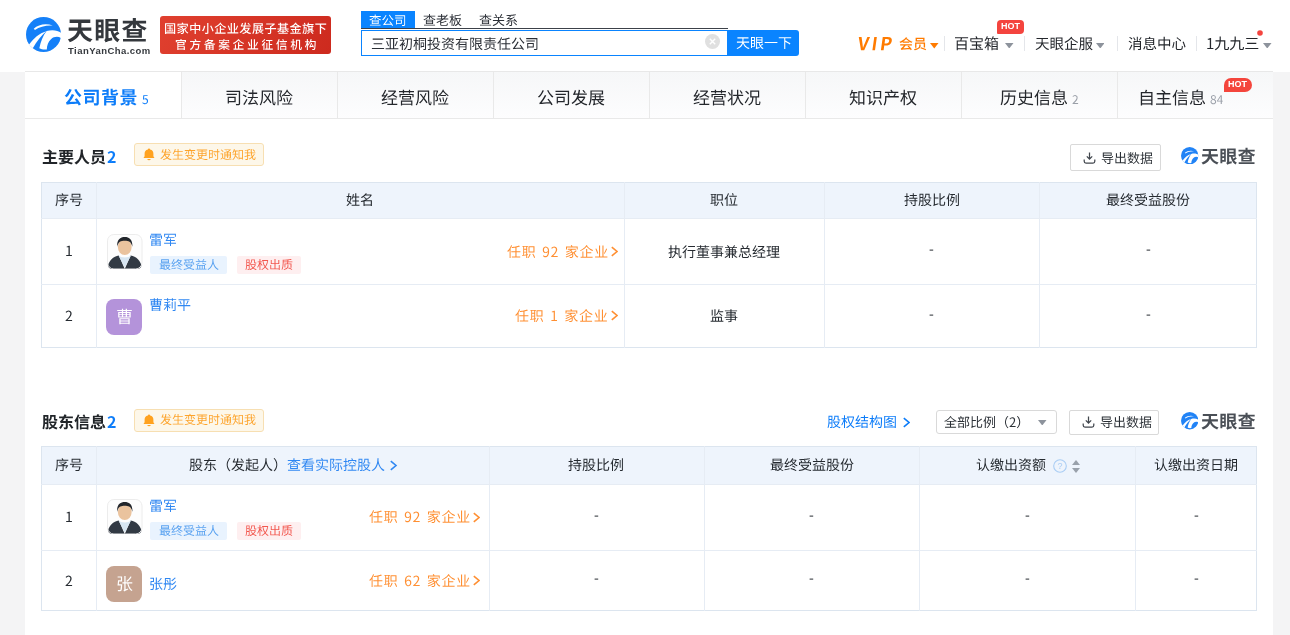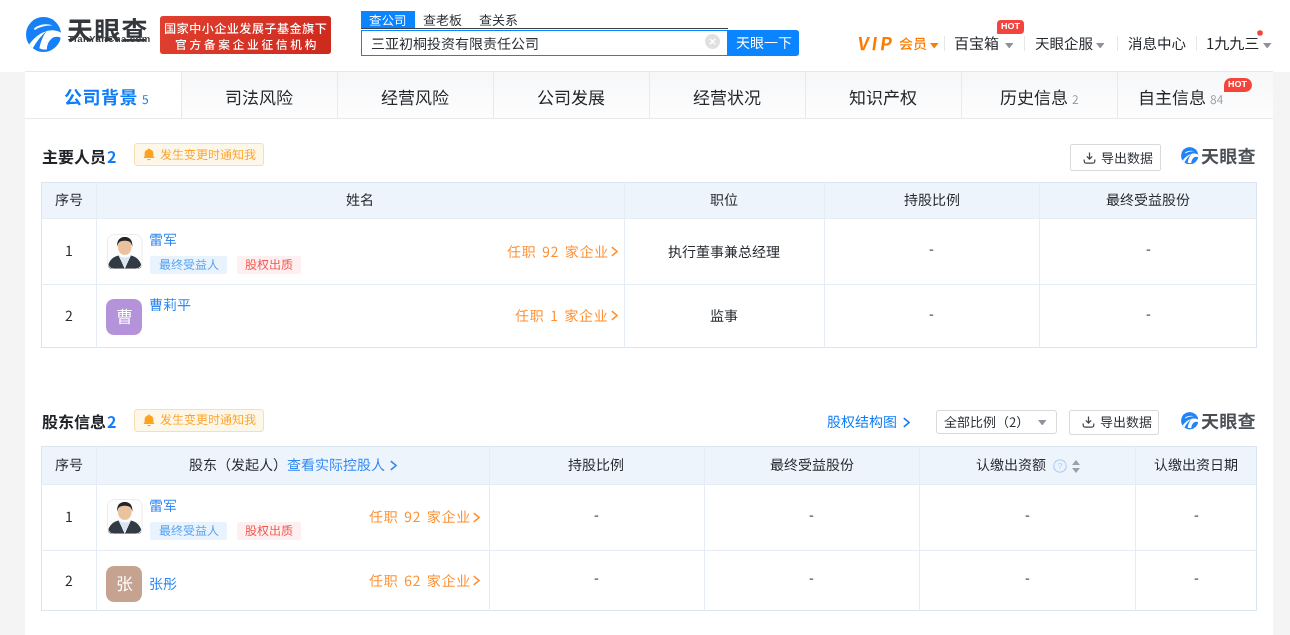--- a/index.html
+++ b/index.html
@@ -6,21 +6,21 @@
     <div style="position:absolute;left:1273px;top:72px;width:17px;height:563px;background:#f4f4f5"></div>
     <svg style="position:absolute;left:25.5px;top:16.5px" width="35.0" height="35.0" viewBox="0 0 36 36">
       <circle cx="18" cy="18" r="18" fill="#1580f8"></circle>
       <path fill="#fff" d="M8 12 C12.5 7.8 20.5 6.2 27.5 8.8 C21.5 8.2 14 9.8 9.2 13.4 Z"></path>
       <path fill="#fff" d="M21.2 14.4 C27.5 12.6 33 13.8 36.2 16.4 L36.2 21.6 C32.8 19.6 28.6 20.1 25.7 22.8 C22.9 25.4 21.5 29.2 21.4 33.3 C18.8 33.8 15.9 33.3 13.7 32.2 C15.2 25 17.6 18.9 21.2 14.4 Z"></path>
       <path fill="#fff" d="M3 28.6 C7.8 21.6 13.8 16.9 20.8 14.6 C15.8 19 11 25 7 32.2 Z"></path>
     </svg>
     <svg style="position:absolute;left:67.0px;top:15px;" width="83" height="33" viewBox="0 -25 83 33">
       <path d="M14.6 -10.8Q15.8 -7.1 18.5 -4.5Q21.2 -1.9 25.5 -0.8Q25.1 -0.4 24.7 0.1Q24.3 0.6 23.9 1.1Q23.6 1.7 23.3 2.1Q20.3 1.1 18.1 -0.6Q15.8 -2.2 14.3 -4.6Q12.7 -7.1 11.7 -10.1ZM2.6 -20.4H23.3V-17.1H2.6ZM1.7 -12.5H24.3V-9.3H1.7ZM11.1 -19.3H14.4V-14.5Q14.4 -12.9 14.2 -11Q14 -9.2 13.3 -7.4Q12.7 -5.5 11.4 -3.8Q10.1 -2 8 -0.5Q5.9 1 2.8 2.2Q2.6 1.8 2.2 1.3Q1.9 0.8 1.5 0.3Q1.1 -0.2 0.8 -0.5Q3.6 -1.5 5.4 -2.8Q7.3 -4.1 8.5 -5.6Q9.6 -7.1 10.2 -8.6Q10.8 -10.2 11 -11.7Q11.1 -13.2 11.1 -14.5ZM40.3 -21H50.9V-9.1H40.3V-11.7H47.9V-18.4H40.3ZM40.5 -16.3H49.3V-13.8H40.5ZM45.9 -10.6Q46.4 -8.3 47.2 -6.4Q48.1 -4.4 49.5 -2.9Q50.8 -1.3 52.7 -0.5Q52.4 -0.2 52 0.3Q51.5 0.8 51.2 1.3Q50.8 1.8 50.6 2.2Q48.6 1.1 47.2 -0.8Q45.7 -2.6 44.8 -5Q43.9 -7.4 43.3 -10.2ZM50.4 -8.8 52.4 -6.6Q51.7 -6 50.9 -5.5Q50.1 -4.9 49.3 -4.4Q48.6 -3.9 47.9 -3.5L46.3 -5.4Q46.9 -5.8 47.7 -6.4Q48.4 -7 49.2 -7.6Q49.9 -8.2 50.4 -8.8ZM38.6 2.4 38.3 -0.3 39.6 -1.3 45.1 -2.5Q45.1 -1.8 45.2 -1Q45.2 -0.2 45.3 0.3Q43.4 0.8 42.1 1.1Q40.9 1.5 40.2 1.7Q39.5 1.9 39.2 2.1Q38.8 2.3 38.6 2.4ZM38.6 2.4Q38.4 2 38.2 1.6Q38 1.1 37.7 0.7Q37.5 0.2 37.2 -0Q37.6 -0.3 38 -0.8Q38.4 -1.4 38.4 -2.3V-21H41.5V-0.4Q41.5 -0.4 41.2 -0.2Q40.9 -0 40.5 0.3Q40 0.6 39.6 0.9Q39.2 1.3 38.9 1.7Q38.6 2.1 38.6 2.4ZM30.5 -20.6H36.6V-1.8H30.5V-4.5H34.1V-17.8H30.5ZM30.5 -15.2H35.8V-12.6H30.5ZM30.5 -9.9H35.8V-7.3H30.5ZM28.8 -20.6H31.5V0.4H28.8ZM62.8 -5.7V-4.4H71.6V-5.7ZM62.8 -9V-7.7H71.6V-9ZM59.7 -11.1H74.9V-2.3H59.7ZM55.8 -19.2H79.1V-16.5H55.8ZM65.8 -22.1H68.9V-11.8H65.8ZM64.3 -18.4 66.9 -17.4Q66.1 -16.1 65 -14.9Q63.9 -13.7 62.6 -12.6Q61.3 -11.6 59.9 -10.8Q58.5 -9.9 57 -9.4Q56.8 -9.7 56.5 -10.2Q56.1 -10.7 55.7 -11.1Q55.3 -11.5 55 -11.8Q56.4 -12.3 57.8 -13Q59.2 -13.7 60.4 -14.5Q61.6 -15.4 62.6 -16.3Q63.6 -17.3 64.3 -18.4ZM70.1 -18.4Q70.9 -17.3 71.9 -16.4Q72.9 -15.5 74.2 -14.6Q75.5 -13.8 76.9 -13.2Q78.3 -12.5 79.7 -12.1Q79.4 -11.8 79 -11.3Q78.6 -10.9 78.2 -10.4Q77.9 -9.9 77.7 -9.5Q76.2 -10.1 74.7 -10.9Q73.3 -11.7 72 -12.7Q70.7 -13.8 69.6 -14.9Q68.5 -16.1 67.6 -17.4ZM56 -1.1H78.8V1.6H56Z" fill="#34383d"></path>
     </svg>
-    <div style="position:absolute;left:68px;top:33px;font:bold 9.5px 'Liberation Sans',sans-serif;color:#34383d;letter-spacing:.45px">TianYanCha.com</div>
+    <div style="position:absolute;left:68px;top:45px;font:bold 9.5px 'Liberation Sans',sans-serif;color:#34383d;letter-spacing:.45px">TianYanCha.com</div>
     <div style="position:absolute;left:160px;top:16px;width:171px;height:38px;border-radius:3px;background:linear-gradient(120deg,#e0402f,#cd2a1e)"></div>
     <svg style="position:absolute;left:163.9px;top:21px;" width="165" height="16" viewBox="0 -12 165 16">
       <path d="M3 -7.8H9.1V-6.8H3ZM3.3 -5.3H8.9V-4.4H3.3ZM2.8 -2.6H9.4V-1.6H2.8ZM5.5 -7.5H6.6V-2H5.5ZM7.2 -3.9 7.9 -4.3Q8.2 -4 8.5 -3.6Q8.9 -3.3 9 -3L8.3 -2.5Q8.1 -2.8 7.8 -3.2Q7.5 -3.6 7.2 -3.9ZM1 -9.8H11.2V1H10V-8.7H2.2V1H1ZM1.6 -0.7H10.5V0.4H1.6ZM13.5 -9.3H23.9V-6.6H22.7V-8.2H14.6V-6.6H13.5ZM15.1 -7.3H22.1V-6.3H15.1ZM17.3 -5.4 18.1 -5.9Q18.8 -5.3 19.3 -4.5Q19.7 -3.8 19.9 -3Q20.1 -2.2 20.1 -1.5Q20.1 -0.8 19.9 -0.3Q19.7 0.3 19.3 0.5Q19 0.8 18.7 0.9Q18.4 1 18 1Q17.8 1 17.5 1Q17.3 1 17 1Q17 0.8 16.9 0.4Q16.8 0.1 16.7 -0.1Q17 -0.1 17.3 -0.1Q17.6 -0 17.8 -0Q18 -0 18.2 -0.1Q18.4 -0.1 18.5 -0.3Q18.7 -0.5 18.8 -0.9Q18.9 -1.3 18.9 -1.8Q18.9 -2.4 18.8 -3Q18.6 -3.6 18.2 -4.3Q17.9 -4.9 17.3 -5.4ZM18.5 -6.9 19.5 -6.5Q18.9 -5.9 18 -5.4Q17.1 -4.8 16.1 -4.4Q15.1 -4 14.1 -3.8Q14 -3.9 13.9 -4Q13.8 -4.2 13.7 -4.4Q13.6 -4.6 13.5 -4.7Q14.4 -4.9 15.4 -5.2Q16.3 -5.5 17.2 -6Q18 -6.4 18.5 -6.9ZM18.1 -4.6 18.9 -4.1Q18.4 -3.8 17.8 -3.4Q17.3 -3.1 16.6 -2.8Q15.9 -2.4 15.2 -2.2Q14.6 -1.9 14 -1.7Q13.9 -1.9 13.7 -2.2Q13.6 -2.4 13.4 -2.6Q14 -2.8 14.7 -3Q15.3 -3.2 16 -3.5Q16.6 -3.7 17.2 -4Q17.7 -4.3 18.1 -4.6ZM18.8 -3.2 19.6 -2.6Q19.1 -2.1 18.4 -1.7Q17.7 -1.2 17 -0.8Q16.2 -0.4 15.4 -0.1Q14.6 0.2 13.8 0.5Q13.7 0.3 13.5 -0Q13.4 -0.3 13.2 -0.5Q14 -0.7 14.7 -1Q15.5 -1.2 16.3 -1.6Q17.1 -2 17.7 -2.4Q18.4 -2.8 18.8 -3.2ZM21.3 -3.9Q21.5 -3.2 22 -2.5Q22.4 -1.8 23 -1.3Q23.7 -0.7 24.4 -0.4Q24.3 -0.3 24.1 -0.2Q24 -0 23.9 0.2Q23.7 0.4 23.6 0.5Q22.8 0.1 22.2 -0.5Q21.5 -1.1 21 -1.9Q20.6 -2.7 20.3 -3.7ZM22.1 -5.9 23.1 -5.2Q22.5 -4.7 21.9 -4.3Q21.3 -3.9 20.7 -3.5Q20.1 -3.1 19.5 -2.8L18.8 -3.5Q19.3 -3.8 19.9 -4.2Q20.5 -4.6 21.1 -5.1Q21.7 -5.5 22.1 -5.9ZM17.6 -10.1 18.8 -10.4Q19 -10.1 19.2 -9.7Q19.4 -9.3 19.5 -9L18.2 -8.6Q18.2 -8.9 18 -9.3Q17.8 -9.7 17.6 -10.1ZM26.2 -8.1H36.2V-2.2H35V-7H27.4V-2.2H26.2ZM26.8 -4H35.7V-2.9H26.8ZM30.6 -10.3H31.8V1H30.6ZM43.2 -10.1H44.4V-0.5Q44.4 0.1 44.3 0.4Q44.1 0.7 43.7 0.8Q43.4 0.9 42.8 1Q42.2 1 41.3 1Q41.3 0.9 41.2 0.6Q41.1 0.4 41 0.2Q40.9 -0 40.8 -0.2Q41.2 -0.2 41.7 -0.2Q42.1 -0.1 42.4 -0.2Q42.7 -0.2 42.8 -0.2Q43 -0.2 43.1 -0.2Q43.2 -0.3 43.2 -0.5ZM46.1 -7 47.2 -7.4Q47.8 -6.5 48.2 -5.6Q48.7 -4.6 49.1 -3.6Q49.5 -2.7 49.6 -1.9L48.4 -1.4Q48.2 -2.2 47.9 -3.1Q47.5 -4.1 47.1 -5.1Q46.6 -6.1 46.1 -7ZM40 -7.3 41.3 -7.1Q41.1 -6.2 40.8 -5.2Q40.5 -4.2 40.1 -3.3Q39.6 -2.3 39.1 -1.7Q39 -1.8 38.8 -1.9Q38.6 -2 38.4 -2.1Q38.1 -2.2 38 -2.3Q38.5 -2.9 38.9 -3.8Q39.3 -4.6 39.6 -5.6Q39.8 -6.5 40 -7.3ZM56.4 -4.2H60.4V-3.2H56.4ZM51.1 -0.4H61.6V0.7H51.1ZM55.8 -6.9H57V0.2H55.8ZM52.6 -4.8H53.7V0.2H52.6ZM56.2 -10.4 57.2 -9.9Q56.5 -8.9 55.6 -8Q54.7 -7.1 53.6 -6.4Q52.5 -5.6 51.3 -5.1Q51.2 -5.3 51 -5.6Q50.7 -5.9 50.5 -6.1Q51.6 -6.5 52.7 -7.2Q53.8 -7.8 54.7 -8.7Q55.6 -9.5 56.2 -10.4ZM56.8 -9.7Q57.6 -8.8 58.5 -8.1Q59.3 -7.4 60.3 -7Q61.2 -6.5 62.1 -6.1Q61.9 -5.9 61.7 -5.6Q61.5 -5.4 61.4 -5.1Q60.4 -5.6 59.5 -6.1Q58.6 -6.7 57.7 -7.4Q56.8 -8.2 55.9 -9.2ZM63.4 -0.7H74.3V0.4H63.4ZM66.7 -10.1H67.9V-0.3H66.7ZM69.8 -10.1H71V-0.2H69.8ZM73.1 -7.6 74.1 -7.1Q73.8 -6.3 73.5 -5.6Q73.1 -4.8 72.8 -4Q72.4 -3.3 72.1 -2.7L71.1 -3.2Q71.4 -3.8 71.8 -4.5Q72.2 -5.3 72.5 -6.1Q72.8 -6.9 73.1 -7.6ZM63.7 -7.3 64.7 -7.6Q65 -6.9 65.4 -6.1Q65.7 -5.3 65.9 -4.5Q66.2 -3.8 66.4 -3.2L65.2 -2.8Q65.1 -3.4 64.8 -4.2Q64.6 -4.9 64.3 -5.7Q64 -6.6 63.7 -7.3ZM80.4 -4.9Q81.2 -3 82.9 -1.7Q84.6 -0.4 87.1 0Q87 0.1 86.9 0.3Q86.7 0.5 86.6 0.7Q86.5 0.9 86.4 1.1Q84.7 0.7 83.3 -0.1Q82 -0.8 81 -2Q80 -3.1 79.4 -4.6ZM84.6 -5.3H84.8L85 -5.4L85.8 -5Q85.4 -3.7 84.7 -2.7Q84 -1.7 83.1 -1Q82.2 -0.3 81.1 0.2Q80 0.7 78.8 1Q78.7 0.8 78.6 0.5Q78.4 0.2 78.2 0Q79.3 -0.2 80.3 -0.6Q81.3 -1.1 82.1 -1.7Q83 -2.4 83.6 -3.2Q84.2 -4.1 84.6 -5.1ZM80 -5.3H84.7V-4.2H79.7ZM80.8 -10.4 82.1 -10.2Q81.8 -8.4 81.4 -6.9Q81 -5.3 80.3 -4Q79.7 -2.8 78.7 -1.7Q77.8 -0.7 76.5 0.1Q76.4 -0.1 76.2 -0.2Q76.1 -0.4 75.9 -0.6Q75.8 -0.7 75.6 -0.8Q77.2 -1.8 78.3 -3.2Q79.3 -4.6 79.9 -6.4Q80.5 -8.2 80.8 -10.4ZM83.5 -9.6 84.4 -10.2Q84.6 -9.9 84.9 -9.6Q85.2 -9.3 85.5 -9Q85.7 -8.7 85.9 -8.5L85 -7.9Q84.8 -8.1 84.6 -8.4Q84.3 -8.7 84 -9Q83.7 -9.4 83.5 -9.6ZM77 -6.3Q77 -6.4 76.9 -6.6Q76.8 -6.8 76.8 -7Q76.7 -7.2 76.6 -7.3Q76.8 -7.4 76.9 -7.5Q77 -7.6 77.1 -7.8Q77.2 -8 77.3 -8.3Q77.5 -8.6 77.7 -9.1Q77.8 -9.5 77.9 -10L79.2 -9.8Q79 -9.3 78.8 -8.7Q78.6 -8.2 78.3 -7.7Q78.1 -7.3 77.9 -6.9V-6.9Q77.9 -6.9 77.8 -6.8Q77.6 -6.8 77.5 -6.7Q77.3 -6.6 77.1 -6.5Q77 -6.4 77 -6.3ZM77 -6.3V-7.1L77.7 -7.6H86.7L86.7 -6.5H78.3Q77.8 -6.5 77.4 -6.4Q77.1 -6.4 77 -6.3ZM91 -5.6H99V-4.7H91ZM90.7 -3.6H99.5V-2.6H90.7ZM92.7 -6.7H93.8V-3.1H92.7ZM96 -6.7H97V-3.1H96ZM89.5 -9.7H90.7V-6.1Q90.7 -5.4 90.6 -4.4Q90.6 -3.5 90.4 -2.5Q90.3 -1.5 90 -0.6Q89.7 0.3 89.2 1Q89.1 1 88.9 0.8Q88.7 0.7 88.5 0.6Q88.3 0.5 88.2 0.5Q88.6 -0.3 88.9 -1.1Q89.2 -1.9 89.3 -2.8Q89.4 -3.7 89.5 -4.6Q89.5 -5.4 89.5 -6.1ZM90.2 -9.7H98.8V-6.7H90.2V-7.7H97.6V-8.7H90.2ZM95.3 -3.2Q95.8 -1.9 96.9 -1.1Q98 -0.3 99.6 0.1Q99.4 0.2 99.2 0.5Q99 0.8 98.9 1Q97.2 0.6 96.1 -0.4Q94.9 -1.4 94.3 -3ZM98.1 -2.6 98.9 -2Q98.4 -1.6 97.8 -1.3Q97.2 -1 96.7 -0.7L96 -1.3Q96.3 -1.4 96.7 -1.7Q97.1 -1.9 97.4 -2.2Q97.8 -2.4 98.1 -2.6ZM91.7 1.1 91.7 0.2 92.1 -0.2 95.4 -0.8Q95.3 -0.6 95.3 -0.3Q95.3 -0.1 95.3 0.1Q94.2 0.4 93.5 0.5Q92.9 0.7 92.5 0.8Q92.2 0.9 92 0.9Q91.8 1 91.7 1.1ZM91.7 1.1Q91.7 0.9 91.6 0.7Q91.5 0.6 91.5 0.4Q91.4 0.2 91.3 0.1Q91.5 0 91.7 -0.2Q91.9 -0.5 91.9 -0.9V-3.1L93 -3.1V-0.1Q93 -0.1 92.9 -0Q92.7 0 92.5 0.2Q92.4 0.3 92.2 0.5Q92 0.6 91.9 0.8Q91.7 0.9 91.7 1.1ZM101 -4.9H112.1V-3.8H101ZM102.2 -9.5H110V-8.4H102.2ZM109.7 -9.5H110L110.3 -9.6L111.1 -8.9Q110.6 -8.4 109.8 -7.8Q109.1 -7.2 108.3 -6.7Q107.5 -6.2 106.7 -5.8Q106.6 -6 106.5 -6.1Q106.4 -6.3 106.2 -6.4Q106.1 -6.6 106 -6.7Q106.6 -7 107.4 -7.4Q108.1 -7.9 108.7 -8.4Q109.3 -8.9 109.7 -9.3ZM106 -6.7H107.2V-0.4Q107.2 0.1 107 0.4Q106.9 0.7 106.5 0.8Q106.1 0.9 105.5 1Q104.9 1 104 1Q104 0.8 103.9 0.6Q103.8 0.4 103.7 0.2Q103.6 -0 103.5 -0.2Q104 -0.2 104.4 -0.1Q104.8 -0.1 105.2 -0.1Q105.5 -0.1 105.6 -0.1Q105.8 -0.2 105.9 -0.2Q106 -0.3 106 -0.4ZM114 -9.2H124.1V-8.3H114ZM114.5 -0.3H123.7V0.7H114.5ZM116.5 -7.6H121.6V-6.8H116.5ZM116.5 -6H121.6V-5.2H116.5ZM113.4 -4.5H124.7V-3.5H113.4ZM116.1 -2.3H122V-1.3H116.1ZM115.8 -10.3H117V-3.9H115.8ZM121.2 -10.3H122.3V-3.9H121.2ZM118.4 -3.2H119.6V0.3H118.4ZM116.5 -4.2 117.5 -3.8Q117.1 -3.2 116.6 -2.6Q116 -2.1 115.4 -1.6Q114.7 -1.1 114.1 -0.8Q114 -1 113.9 -1.1Q113.7 -1.3 113.6 -1.4Q113.4 -1.6 113.3 -1.7Q113.9 -1.9 114.6 -2.3Q115.2 -2.7 115.7 -3.2Q116.2 -3.7 116.5 -4.2ZM121.6 -4.2Q122 -3.7 122.5 -3.3Q123 -2.8 123.6 -2.4Q124.2 -2.1 124.8 -1.8Q124.7 -1.7 124.5 -1.6Q124.4 -1.4 124.3 -1.2Q124.1 -1.1 124 -0.9Q123.4 -1.2 122.8 -1.7Q122.2 -2.1 121.6 -2.7Q121.1 -3.3 120.7 -3.9ZM128.4 -6.7H134.8V-5.6H128.4ZM126.9 -4.1H136.3V-3.1H126.9ZM126.3 -0.3H136.9V0.7H126.3ZM131 -6.2H132.2V0.2H131ZM127.8 -2.6 128.8 -3Q129 -2.6 129.2 -2.3Q129.5 -1.9 129.6 -1.5Q129.8 -1.1 129.9 -0.8L128.9 -0.4Q128.8 -0.7 128.7 -1.1Q128.5 -1.5 128.3 -1.9Q128 -2.3 127.8 -2.6ZM134.3 -3 135.4 -2.6Q135.1 -2 134.7 -1.4Q134.3 -0.8 134 -0.4L133.1 -0.8Q133.3 -1.1 133.6 -1.4Q133.8 -1.8 134 -2.2Q134.2 -2.6 134.3 -3ZM132 -9.7Q132.5 -9.2 133.1 -8.8Q133.7 -8.3 134.4 -7.9Q135.1 -7.5 135.9 -7.1Q136.7 -6.8 137.4 -6.5Q137.3 -6.4 137.1 -6.2Q137 -6.1 136.8 -5.9Q136.7 -5.7 136.6 -5.5Q135.9 -5.8 135.1 -6.2Q134.3 -6.6 133.6 -7.1Q132.9 -7.6 132.2 -8.1Q131.6 -8.7 131.1 -9.3ZM131.5 -10.4 132.6 -9.9Q131.9 -8.9 131 -8.1Q130.1 -7.2 128.9 -6.6Q127.8 -5.9 126.6 -5.5Q126.5 -5.7 126.3 -6Q126 -6.3 125.8 -6.5Q127 -6.9 128.1 -7.5Q129.1 -8 130 -8.8Q130.9 -9.5 131.5 -10.4ZM138.5 -8.3H142.7V-7.3H138.5ZM140.1 -5.8H142.1V-4.7H140.1ZM139.7 -7.7H140.7Q140.7 -6.4 140.6 -5.2Q140.6 -4 140.4 -2.8Q140.3 -1.7 140 -0.7Q139.7 0.3 139.2 1Q139.1 0.8 138.8 0.6Q138.6 0.4 138.4 0.3Q138.8 -0.4 139.1 -1.3Q139.3 -2.2 139.5 -3.2Q139.6 -4.3 139.6 -5.4Q139.7 -6.5 139.7 -7.7ZM141.7 -5.8H142.7Q142.7 -5.8 142.7 -5.7Q142.7 -5.6 142.7 -5.5Q142.7 -5.4 142.7 -5.3Q142.7 -3.8 142.6 -2.8Q142.6 -1.8 142.5 -1.1Q142.5 -0.5 142.4 -0.1Q142.3 0.3 142.2 0.4Q142.1 0.6 141.9 0.7Q141.8 0.8 141.5 0.9Q141.3 0.9 141 0.9Q140.8 0.9 140.4 0.9Q140.4 0.6 140.4 0.4Q140.3 0.1 140.2 -0.1Q140.4 -0.1 140.7 -0.1Q140.9 -0.1 141 -0.1Q141.2 -0.1 141.3 -0.3Q141.4 -0.4 141.5 -1Q141.6 -1.5 141.6 -2.6Q141.6 -3.7 141.7 -5.6ZM139.8 -10 140.8 -10.3Q141 -9.9 141.2 -9.5Q141.5 -9 141.6 -8.6L140.6 -8.3Q140.5 -8.6 140.2 -9.1Q140 -9.6 139.8 -10ZM144 -9.1H149.6V-8.1H144ZM144 -10.4 145 -10.1Q144.7 -9 144.2 -8.1Q143.7 -7.1 143 -6.4Q142.9 -6.5 142.8 -6.7Q142.7 -6.8 142.5 -6.9Q142.3 -7.1 142.2 -7.1Q142.8 -7.7 143.3 -8.6Q143.8 -9.4 144 -10.4ZM143.5 -6.9H149.4V-6H143.5ZM144.8 -5.3H148.1V-4.6H144.8ZM144.8 -3.9H148.1V-3.1H144.8ZM143 -2.4H149.8V-1.4H143ZM144.3 -7.7H145.3V-1.9H144.3ZM147.5 -7.7H148.6V-1.9H147.5ZM144.9 -1.3 145.9 -1Q145.5 -0.4 145 0.1Q144.4 0.7 143.9 1.1Q143.8 1 143.6 0.9Q143.5 0.7 143.3 0.6Q143.2 0.5 143.1 0.4Q143.6 0.1 144.1 -0.4Q144.6 -0.8 144.9 -1.3ZM146.8 -0.8 147.6 -1.4Q147.9 -1.1 148.3 -0.8Q148.7 -0.5 149 -0.1Q149.3 0.2 149.5 0.4L148.7 1.1Q148.5 0.8 148.2 0.5Q147.9 0.2 147.5 -0.2Q147.1 -0.5 146.8 -0.8ZM151.3 -9.4H162.2V-8.2H151.3ZM155.8 -8.4H157.1V1H155.8ZM156.5 -5.5 157.3 -6.4Q157.8 -6.1 158.4 -5.8Q159 -5.5 159.6 -5.2Q160.2 -4.8 160.7 -4.5Q161.2 -4.2 161.6 -3.9L160.7 -2.8Q160.4 -3.1 159.9 -3.5Q159.4 -3.8 158.8 -4.2Q158.2 -4.5 157.6 -4.9Q157 -5.2 156.5 -5.5Z" fill="#fff"></path>
     </svg>
     <svg style="position:absolute;left:175.0px;top:36.5px;" width="146" height="15" viewBox="0 -12 146 15">
       <path d="M2.3 -7H3.4V1H2.3ZM2.9 -7H9.5V-3.8H2.9V-4.8H8.3V-6H2.9ZM2.9 -2.8H9.9V0.9H8.7V-1.9H2.9ZM3 -0.5H9.1V0.5H3ZM0.8 -8.9H11V-6.7H9.8V-7.8H1.9V-6.7H0.8ZM5.2 -9.8 6.3 -10Q6.5 -9.7 6.6 -9.3Q6.8 -8.9 6.9 -8.7L5.7 -8.4Q5.6 -8.7 5.5 -9.1Q5.3 -9.5 5.2 -9.8ZM15.1 -8H25.5V-6.9H15.1ZM18.9 -5.2H23.5V-4.1H18.9ZM23.2 -5.2H24.4Q24.4 -5.2 24.4 -5.1Q24.4 -5 24.4 -4.9Q24.4 -4.8 24.4 -4.7Q24.3 -3.1 24.1 -2Q24 -1 23.8 -0.4Q23.7 0.1 23.4 0.4Q23.2 0.6 22.9 0.7Q22.7 0.8 22.3 0.9Q22 0.9 21.4 0.9Q20.9 0.9 20.3 0.8Q20.3 0.6 20.2 0.3Q20 -0 19.9 -0.3Q20.5 -0.2 21.1 -0.2Q21.6 -0.2 21.9 -0.2Q22.1 -0.2 22.2 -0.2Q22.3 -0.2 22.4 -0.3Q22.6 -0.5 22.8 -1Q22.9 -1.5 23 -2.5Q23.1 -3.5 23.2 -5ZM18.3 -7.3H19.5Q19.5 -6.4 19.4 -5.4Q19.3 -4.5 19 -3.6Q18.8 -2.6 18.4 -1.8Q18 -1 17.4 -0.2Q16.7 0.5 15.7 1Q15.6 0.8 15.3 0.6Q15.1 0.3 14.9 0.1Q15.8 -0.4 16.4 -1Q17 -1.6 17.4 -2.4Q17.7 -3.1 17.9 -4Q18.1 -4.8 18.2 -5.6Q18.2 -6.5 18.3 -7.3ZM19.5 -9.7 20.6 -10.1Q20.8 -9.7 21 -9.2Q21.3 -8.7 21.4 -8.3L20.3 -7.8Q20.2 -8.2 19.9 -8.7Q19.7 -9.2 19.5 -9.7ZM32.7 -9H37.7V-8H32.7ZM37.3 -9H37.6L37.7 -9L38.5 -8.6Q38 -7.8 37.3 -7.1Q36.5 -6.5 35.6 -6Q34.8 -5.5 33.8 -5.1Q32.8 -4.7 31.7 -4.5Q30.6 -4.2 29.6 -4Q29.5 -4.2 29.5 -4.4Q29.4 -4.6 29.3 -4.8Q29.2 -5 29.1 -5.1Q30.1 -5.2 31.1 -5.4Q32.1 -5.6 33.1 -6Q34 -6.3 34.8 -6.7Q35.6 -7.1 36.3 -7.7Q36.9 -8.2 37.3 -8.8ZM32.6 -8Q33.4 -7.3 34.6 -6.7Q35.8 -6.1 37.2 -5.7Q38.7 -5.4 40.3 -5.2Q40.2 -5.1 40.1 -4.9Q40 -4.7 39.9 -4.5Q39.7 -4.3 39.7 -4.2Q38 -4.4 36.6 -4.8Q35.1 -5.2 33.8 -5.9Q32.6 -6.6 31.7 -7.5ZM30.7 -4.2H38.6V1H37.4V-3.2H31.9V1H30.7ZM31.2 -2.3H37.9V-1.4H31.2ZM31.2 -0.3H37.9V0.6H31.2ZM34.1 -3.8H35.2V0.2H34.1ZM33.1 -10 34.3 -9.8Q33.7 -8.8 32.7 -7.9Q31.7 -7 30.4 -6.3Q30.3 -6.4 30.2 -6.6Q30 -6.7 29.9 -6.9Q29.7 -7 29.6 -7.1Q30.5 -7.5 31.2 -8Q31.8 -8.4 32.3 -9Q32.8 -9.5 33.1 -10ZM48.5 -3.6H49.6V1H48.5ZM44.1 -9.1H54.1V-7.4H53.1V-8.2H45.1V-7.4H44.1ZM43.9 -7.1H54.3V-6.2H43.9ZM43.8 -2.7H54.4V-1.8H43.8ZM48.2 -2.2 49 -1.9Q48.5 -1.2 47.7 -0.7Q46.9 -0.2 46 0.2Q45.1 0.6 44.2 0.9Q44.2 0.7 44 0.5Q43.9 0.4 43.8 0.2Q43.7 0.1 43.5 -0.1Q44.4 -0.2 45.3 -0.6Q46.2 -0.9 46.9 -1.3Q47.7 -1.7 48.2 -2.2ZM50 -2.2Q50.5 -1.8 51.3 -1.3Q52 -0.9 52.9 -0.6Q53.8 -0.3 54.7 -0.1Q54.6 0 54.5 0.2Q54.3 0.4 54.2 0.5Q54.1 0.7 54 0.9Q53.1 0.6 52.2 0.2Q51.3 -0.2 50.5 -0.7Q49.7 -1.3 49.2 -1.9ZM51.1 -6.8 52.2 -6.5Q51.7 -5.6 51 -5.1Q50.3 -4.5 49.3 -4.1Q48.4 -3.7 47.1 -3.5Q45.9 -3.3 44.3 -3.2Q44.2 -3.4 44.1 -3.7Q44 -3.9 43.9 -4.1Q45.8 -4.2 47.3 -4.4Q48.7 -4.7 49.7 -5.3Q50.7 -5.8 51.1 -6.8ZM45.3 -5 46.1 -5.7Q47.2 -5.5 48.3 -5.3Q49.5 -5.1 50.5 -4.9Q51.6 -4.7 52.5 -4.4Q53.4 -4.2 54.1 -3.9L53.2 -3.2Q52.3 -3.5 51.1 -3.8Q49.8 -4.2 48.4 -4.5Q46.9 -4.8 45.3 -5ZM48.2 -9.7 49.1 -10Q49.3 -9.8 49.5 -9.4Q49.7 -9.1 49.8 -8.9L48.8 -8.5Q48.7 -8.7 48.5 -9.1Q48.3 -9.4 48.2 -9.7ZM45.3 -5Q45.8 -5.4 46.3 -5.9Q46.8 -6.5 47.3 -7.1Q47.8 -7.6 48.1 -8.2L49.1 -7.8Q48.7 -7.3 48.3 -6.8Q47.8 -6.3 47.3 -5.8Q46.8 -5.3 46.4 -5ZM63.6 -4.1H67.5V-3.1H63.6ZM58.5 -0.4H68.6V0.7H58.5ZM63 -6.7H64.2V0.2H63ZM59.9 -4.6H61V0.1H59.9ZM63.4 -10.1 64.4 -9.6Q63.7 -8.6 62.8 -7.7Q61.9 -6.9 60.9 -6.2Q59.8 -5.5 58.7 -4.9Q58.6 -5.2 58.3 -5.4Q58.1 -5.7 57.9 -5.9Q59 -6.3 60 -7Q61.1 -7.6 61.9 -8.4Q62.8 -9.2 63.4 -10.1ZM64 -9.4Q64.8 -8.5 65.6 -7.8Q66.4 -7.2 67.3 -6.7Q68.2 -6.3 69.1 -5.9Q68.9 -5.7 68.7 -5.5Q68.5 -5.2 68.4 -4.9Q67.5 -5.4 66.6 -5.9Q65.7 -6.4 64.8 -7.2Q63.9 -7.9 63.1 -8.9ZM72.7 -0.7H83.2V0.4H72.7ZM75.9 -9.8H77V-0.3H75.9ZM78.8 -9.8H80V-0.2H78.8ZM82 -7.3 83 -6.8Q82.7 -6.1 82.4 -5.4Q82 -4.6 81.7 -3.9Q81.3 -3.2 81 -2.6L80.1 -3.1Q80.4 -3.7 80.8 -4.4Q81.1 -5.1 81.4 -5.9Q81.7 -6.6 82 -7.3ZM72.9 -7 73.9 -7.3Q74.2 -6.7 74.5 -5.9Q74.8 -5.1 75.1 -4.4Q75.4 -3.7 75.5 -3.1L74.4 -2.7Q74.3 -3.3 74 -4Q73.8 -4.8 73.5 -5.6Q73.2 -6.4 72.9 -7ZM89.5 -7.3 90.5 -6.9Q90.1 -6.2 89.6 -5.5Q89 -4.8 88.5 -4.2Q87.9 -3.5 87.3 -3.1Q87.2 -3.2 87.1 -3.4Q87 -3.6 86.9 -3.8Q86.8 -4.1 86.7 -4.2Q87.2 -4.6 87.8 -5.1Q88.3 -5.6 88.7 -6.2Q89.2 -6.7 89.5 -7.3ZM89.2 -9.9 90.3 -9.5Q89.9 -9 89.5 -8.5Q89 -7.9 88.5 -7.5Q88 -7 87.5 -6.6Q87.4 -6.8 87.3 -6.9Q87.2 -7.1 87.1 -7.3Q87 -7.4 86.9 -7.6Q87.3 -7.9 87.8 -8.3Q88.2 -8.7 88.6 -9.1Q89 -9.5 89.2 -9.9ZM88.4 -4.9 89.5 -6 89.5 -6V1H88.4ZM91 -9.1H97.4V-8.1H91ZM94.3 -4.9H97.2V-3.9H94.3ZM90.2 -0.4H97.8V0.7H90.2ZM91.3 -5.9H92.4V0.2H91.3ZM93.8 -8.8H94.9V0.3H93.8ZM105.3 -6.3H111.1V-5.4H105.3ZM105.3 -4.6H111.1V-3.7H105.3ZM105.8 -0.3H110.6V0.6H105.8ZM104.5 -8.1H112V-7.1H104.5ZM105.2 -2.9H111.3V0.9H110.3V-2H106.1V1H105.2ZM107.2 -9.6 108.1 -10Q108.4 -9.6 108.6 -9.2Q108.9 -8.7 109 -8.4L108 -8Q107.9 -8.3 107.6 -8.8Q107.4 -9.2 107.2 -9.6ZM103.7 -9.9 104.7 -9.6Q104.4 -8.6 103.9 -7.6Q103.4 -6.7 102.9 -5.8Q102.3 -4.9 101.7 -4.3Q101.7 -4.4 101.6 -4.6Q101.5 -4.8 101.4 -5Q101.2 -5.2 101.1 -5.3Q101.7 -5.9 102.1 -6.6Q102.6 -7.4 103 -8.2Q103.4 -9.1 103.7 -9.9ZM102.7 -6.8 103.8 -7.8 103.8 -7.8V1H102.7ZM121.7 -9.3H124.5V-8.2H121.7ZM121 -9.3H122.1V-5.5Q122.1 -4.7 122 -3.9Q122 -3 121.8 -2.2Q121.6 -1.3 121.2 -0.5Q120.8 0.3 120.1 1Q120.1 0.9 119.9 0.7Q119.7 0.6 119.6 0.5Q119.4 0.3 119.3 0.3Q119.9 -0.3 120.2 -1Q120.6 -1.8 120.7 -2.5Q120.9 -3.3 121 -4.1Q121 -4.8 121 -5.5ZM124 -9.3H125.1V-0.8Q125.1 -0.6 125.1 -0.4Q125.1 -0.3 125.2 -0.2Q125.2 -0.2 125.3 -0.2Q125.4 -0.2 125.5 -0.2Q125.6 -0.2 125.6 -0.2Q125.8 -0.2 125.8 -0.2Q125.9 -0.3 125.9 -0.4Q125.9 -0.5 125.9 -0.7Q125.9 -0.9 126 -1.3Q126 -1.7 126 -2.3Q126.1 -2.2 126.4 -2Q126.6 -1.9 126.8 -1.8Q126.8 -1.5 126.8 -1.1Q126.8 -0.8 126.7 -0.5Q126.7 -0.2 126.7 -0Q126.6 0.5 126.3 0.7Q126.2 0.8 126 0.8Q125.8 0.9 125.7 0.9Q125.5 0.9 125.3 0.9Q125.2 0.9 125 0.9Q124.8 0.9 124.6 0.8Q124.4 0.7 124.3 0.6Q124.2 0.5 124.1 0.4Q124.1 0.2 124 -0.1Q124 -0.4 124 -0.9ZM115.8 -7.5H120.4V-6.4H115.8ZM117.6 -10H118.7V1H117.6ZM117.6 -6.8 118.3 -6.5Q118.1 -5.8 117.9 -5.1Q117.7 -4.3 117.4 -3.6Q117.1 -2.8 116.7 -2.2Q116.4 -1.6 116 -1.1Q116 -1.4 115.8 -1.7Q115.6 -2 115.5 -2.2Q115.8 -2.6 116.1 -3.1Q116.5 -3.6 116.7 -4.3Q117 -4.9 117.2 -5.5Q117.5 -6.2 117.6 -6.8ZM118.6 -5.6Q118.8 -5.5 119 -5.2Q119.3 -4.9 119.6 -4.6Q119.9 -4.2 120.1 -3.9Q120.4 -3.6 120.5 -3.5L119.8 -2.6Q119.7 -2.8 119.5 -3.2Q119.2 -3.5 119 -3.9Q118.7 -4.2 118.5 -4.6Q118.3 -4.9 118.1 -5.1ZM135.6 -10 136.7 -9.7Q136.5 -8.8 136.2 -8Q135.8 -7.2 135.4 -6.4Q135.1 -5.7 134.6 -5.1Q134.5 -5.2 134.4 -5.4Q134.2 -5.5 134 -5.6Q133.9 -5.8 133.7 -5.8Q134.2 -6.3 134.5 -7Q134.9 -7.7 135.2 -8.4Q135.4 -9.2 135.6 -10ZM135.6 -8.1H140V-7H135.1ZM139.6 -8.1H140.7Q140.7 -8.1 140.7 -8Q140.7 -7.8 140.7 -7.7Q140.7 -7.6 140.7 -7.5Q140.6 -5.5 140.6 -4Q140.5 -2.6 140.4 -1.7Q140.3 -0.8 140.2 -0.3Q140.1 0.2 139.9 0.4Q139.7 0.7 139.5 0.8Q139.3 0.9 139 0.9Q138.7 1 138.3 1Q137.9 1 137.4 1Q137.4 0.7 137.3 0.4Q137.2 0.1 137.1 -0.1Q137.5 -0.1 137.9 -0.1Q138.3 -0.1 138.5 -0.1Q138.7 -0.1 138.8 -0.1Q138.9 -0.2 138.9 -0.3Q139.1 -0.4 139.2 -0.9Q139.3 -1.4 139.4 -2.3Q139.4 -3.1 139.5 -4.5Q139.6 -5.9 139.6 -7.8ZM134.6 -1.5 134.6 -2.3 135 -2.7 138 -3.2Q138 -3 138 -2.7Q138.1 -2.5 138.1 -2.3Q137.1 -2.1 136.4 -2Q135.8 -1.8 135.4 -1.8Q135.1 -1.7 134.9 -1.6Q134.7 -1.6 134.6 -1.5ZM134.6 -1.5Q134.6 -1.6 134.6 -1.8Q134.5 -2 134.4 -2.2Q134.4 -2.3 134.3 -2.5Q134.4 -2.5 134.6 -2.7Q134.7 -2.9 134.9 -3.2Q134.9 -3.3 135.1 -3.6Q135.2 -3.9 135.4 -4.4Q135.6 -4.8 135.7 -5.3Q135.9 -5.8 136 -6.3L137.1 -6Q136.9 -5.3 136.6 -4.6Q136.3 -3.9 135.9 -3.2Q135.6 -2.6 135.3 -2.1V-2Q135.3 -2 135.2 -2Q135.1 -1.9 135 -1.9Q134.8 -1.8 134.7 -1.7Q134.6 -1.6 134.6 -1.5ZM136.9 -4.3 137.8 -4.6Q138 -4.2 138.2 -3.7Q138.4 -3.1 138.6 -2.7Q138.8 -2.2 138.9 -1.8L138 -1.5Q137.9 -1.8 137.7 -2.3Q137.6 -2.8 137.3 -3.3Q137.1 -3.9 136.9 -4.3ZM130.1 -7.7H134.1V-6.7H130.1ZM131.8 -10H132.9V1H131.8ZM131.8 -7 132.4 -6.8Q132.3 -6 132.1 -5.3Q131.9 -4.5 131.6 -3.8Q131.4 -3 131.1 -2.4Q130.8 -1.7 130.5 -1.3Q130.4 -1.5 130.3 -1.7Q130.2 -1.9 130.1 -2.1Q130 -2.3 129.9 -2.4Q130.2 -2.8 130.5 -3.3Q130.8 -3.9 131 -4.5Q131.3 -5.1 131.5 -5.7Q131.7 -6.4 131.8 -7ZM132.8 -6.2Q132.9 -6.1 133.2 -5.8Q133.4 -5.5 133.6 -5.2Q133.9 -4.8 134.1 -4.5Q134.3 -4.2 134.3 -4L133.7 -3.2Q133.6 -3.5 133.4 -3.8Q133.2 -4.2 133 -4.6Q132.8 -5 132.6 -5.3Q132.4 -5.6 132.3 -5.8Z" fill="#fff"></path>
     </svg>
     <div style="position:absolute;left:361px;top:10.5px;width:53.5px;height:17.2px;background:#0a84ff"></div>
     <svg style="position:absolute;left:368.9px;top:12.5px;" width="39" height="16" viewBox="0 -12 39 16">
       <path d="M3.7 -2.7V-1.7H8.8V-2.7ZM3.7 -4.4V-3.4H8.8V-4.4ZM2.8 -5.1H9.7V-1H2.8ZM0.7 -8.9H11.8V-8.1H0.7ZM5.7 -10.5H6.7V-5.5H5.7ZM5.2 -8.7 6 -8.4Q5.6 -7.8 5 -7.2Q4.4 -6.6 3.8 -6.1Q3.1 -5.6 2.4 -5.2Q1.8 -4.8 1.1 -4.6Q1 -4.7 0.9 -4.8Q0.8 -4.9 0.7 -5.1Q0.6 -5.2 0.4 -5.3Q1.1 -5.5 1.8 -5.9Q2.5 -6.2 3.1 -6.7Q3.8 -7.1 4.3 -7.6Q4.8 -8.1 5.2 -8.7ZM7.2 -8.7Q7.6 -8.1 8.1 -7.7Q8.7 -7.2 9.3 -6.7Q10 -6.3 10.7 -6Q11.4 -5.6 12.1 -5.4Q12 -5.3 11.8 -5.2Q11.7 -5.1 11.6 -4.9Q11.5 -4.8 11.4 -4.6Q10.7 -4.9 10 -5.3Q9.3 -5.7 8.7 -6.2Q8 -6.7 7.4 -7.2Q6.9 -7.8 6.4 -8.4ZM0.9 -0.2H11.6V0.6H0.9ZM20.1 -3.4 21 -3.8Q21.6 -3.2 22.1 -2.4Q22.7 -1.6 23.2 -0.9Q23.7 -0.2 24 0.4L23.1 0.9Q22.8 0.3 22.3 -0.4Q21.8 -1.2 21.2 -2Q20.7 -2.8 20.1 -3.4ZM16.6 -10.1 17.5 -9.9Q17.1 -8.8 16.6 -7.9Q16 -6.9 15.4 -6.1Q14.7 -5.3 14 -4.7Q13.9 -4.8 13.8 -4.9Q13.6 -5 13.4 -5.2Q13.3 -5.3 13.1 -5.4Q13.8 -5.9 14.5 -6.7Q15.1 -7.4 15.7 -8.3Q16.2 -9.2 16.6 -10.1ZM20.8 -10.2Q21.1 -9.6 21.6 -8.9Q22 -8.2 22.5 -7.6Q23 -7 23.5 -6.4Q24.1 -5.9 24.5 -5.5Q24.4 -5.4 24.3 -5.2Q24.1 -5.1 24 -5Q23.9 -4.8 23.8 -4.7Q23.3 -5.1 22.7 -5.7Q22.2 -6.3 21.7 -7Q21.2 -7.7 20.7 -8.4Q20.3 -9.2 19.9 -9.9ZM14.5 0.2Q14.5 0.1 14.4 -0.1Q14.4 -0.3 14.3 -0.5Q14.2 -0.7 14.2 -0.8Q14.4 -0.9 14.7 -1.1Q14.9 -1.4 15.3 -1.9Q15.5 -2.1 15.8 -2.6Q16.2 -3 16.6 -3.7Q17 -4.4 17.5 -5.1Q17.9 -5.9 18.3 -6.7L19.3 -6.2Q18.7 -5.2 18.1 -4.1Q17.4 -3 16.7 -2.1Q16 -1.1 15.3 -0.4V-0.4Q15.3 -0.4 15.2 -0.3Q15 -0.3 14.9 -0.2Q14.7 -0.1 14.6 -0Q14.5 0.1 14.5 0.2ZM14.5 0.2 14.5 -0.6 15.2 -1 22.2 -1.4Q22.2 -1.2 22.3 -0.9Q22.3 -0.7 22.4 -0.5Q20.7 -0.4 19.5 -0.3Q18.3 -0.2 17.5 -0.2Q16.6 -0.1 16.1 -0.1Q15.6 -0 15.3 0Q15 0.1 14.8 0.1Q14.6 0.1 14.5 0.2ZM26.1 -9.7H35.5V-8.8H26.1ZM26.2 -7.5H33.7V-6.6H26.2ZM35.2 -9.7H36.1V-0.4Q36.1 0.1 36 0.3Q35.9 0.6 35.5 0.7Q35.2 0.9 34.6 0.9Q34 0.9 33.2 0.9Q33.2 0.8 33.1 0.6Q33.1 0.4 33 0.2Q32.9 0 32.9 -0.1Q33.3 -0.1 33.7 -0.1Q34.1 -0.1 34.4 -0.1Q34.7 -0.1 34.8 -0.1Q35 -0.1 35.1 -0.2Q35.2 -0.2 35.2 -0.4ZM27 -5.3H27.9V-0.4H27ZM27.7 -5.3H32.9V-1.3H27.7V-2.1H31.9V-4.5H27.7Z" fill="#fff"></path>

